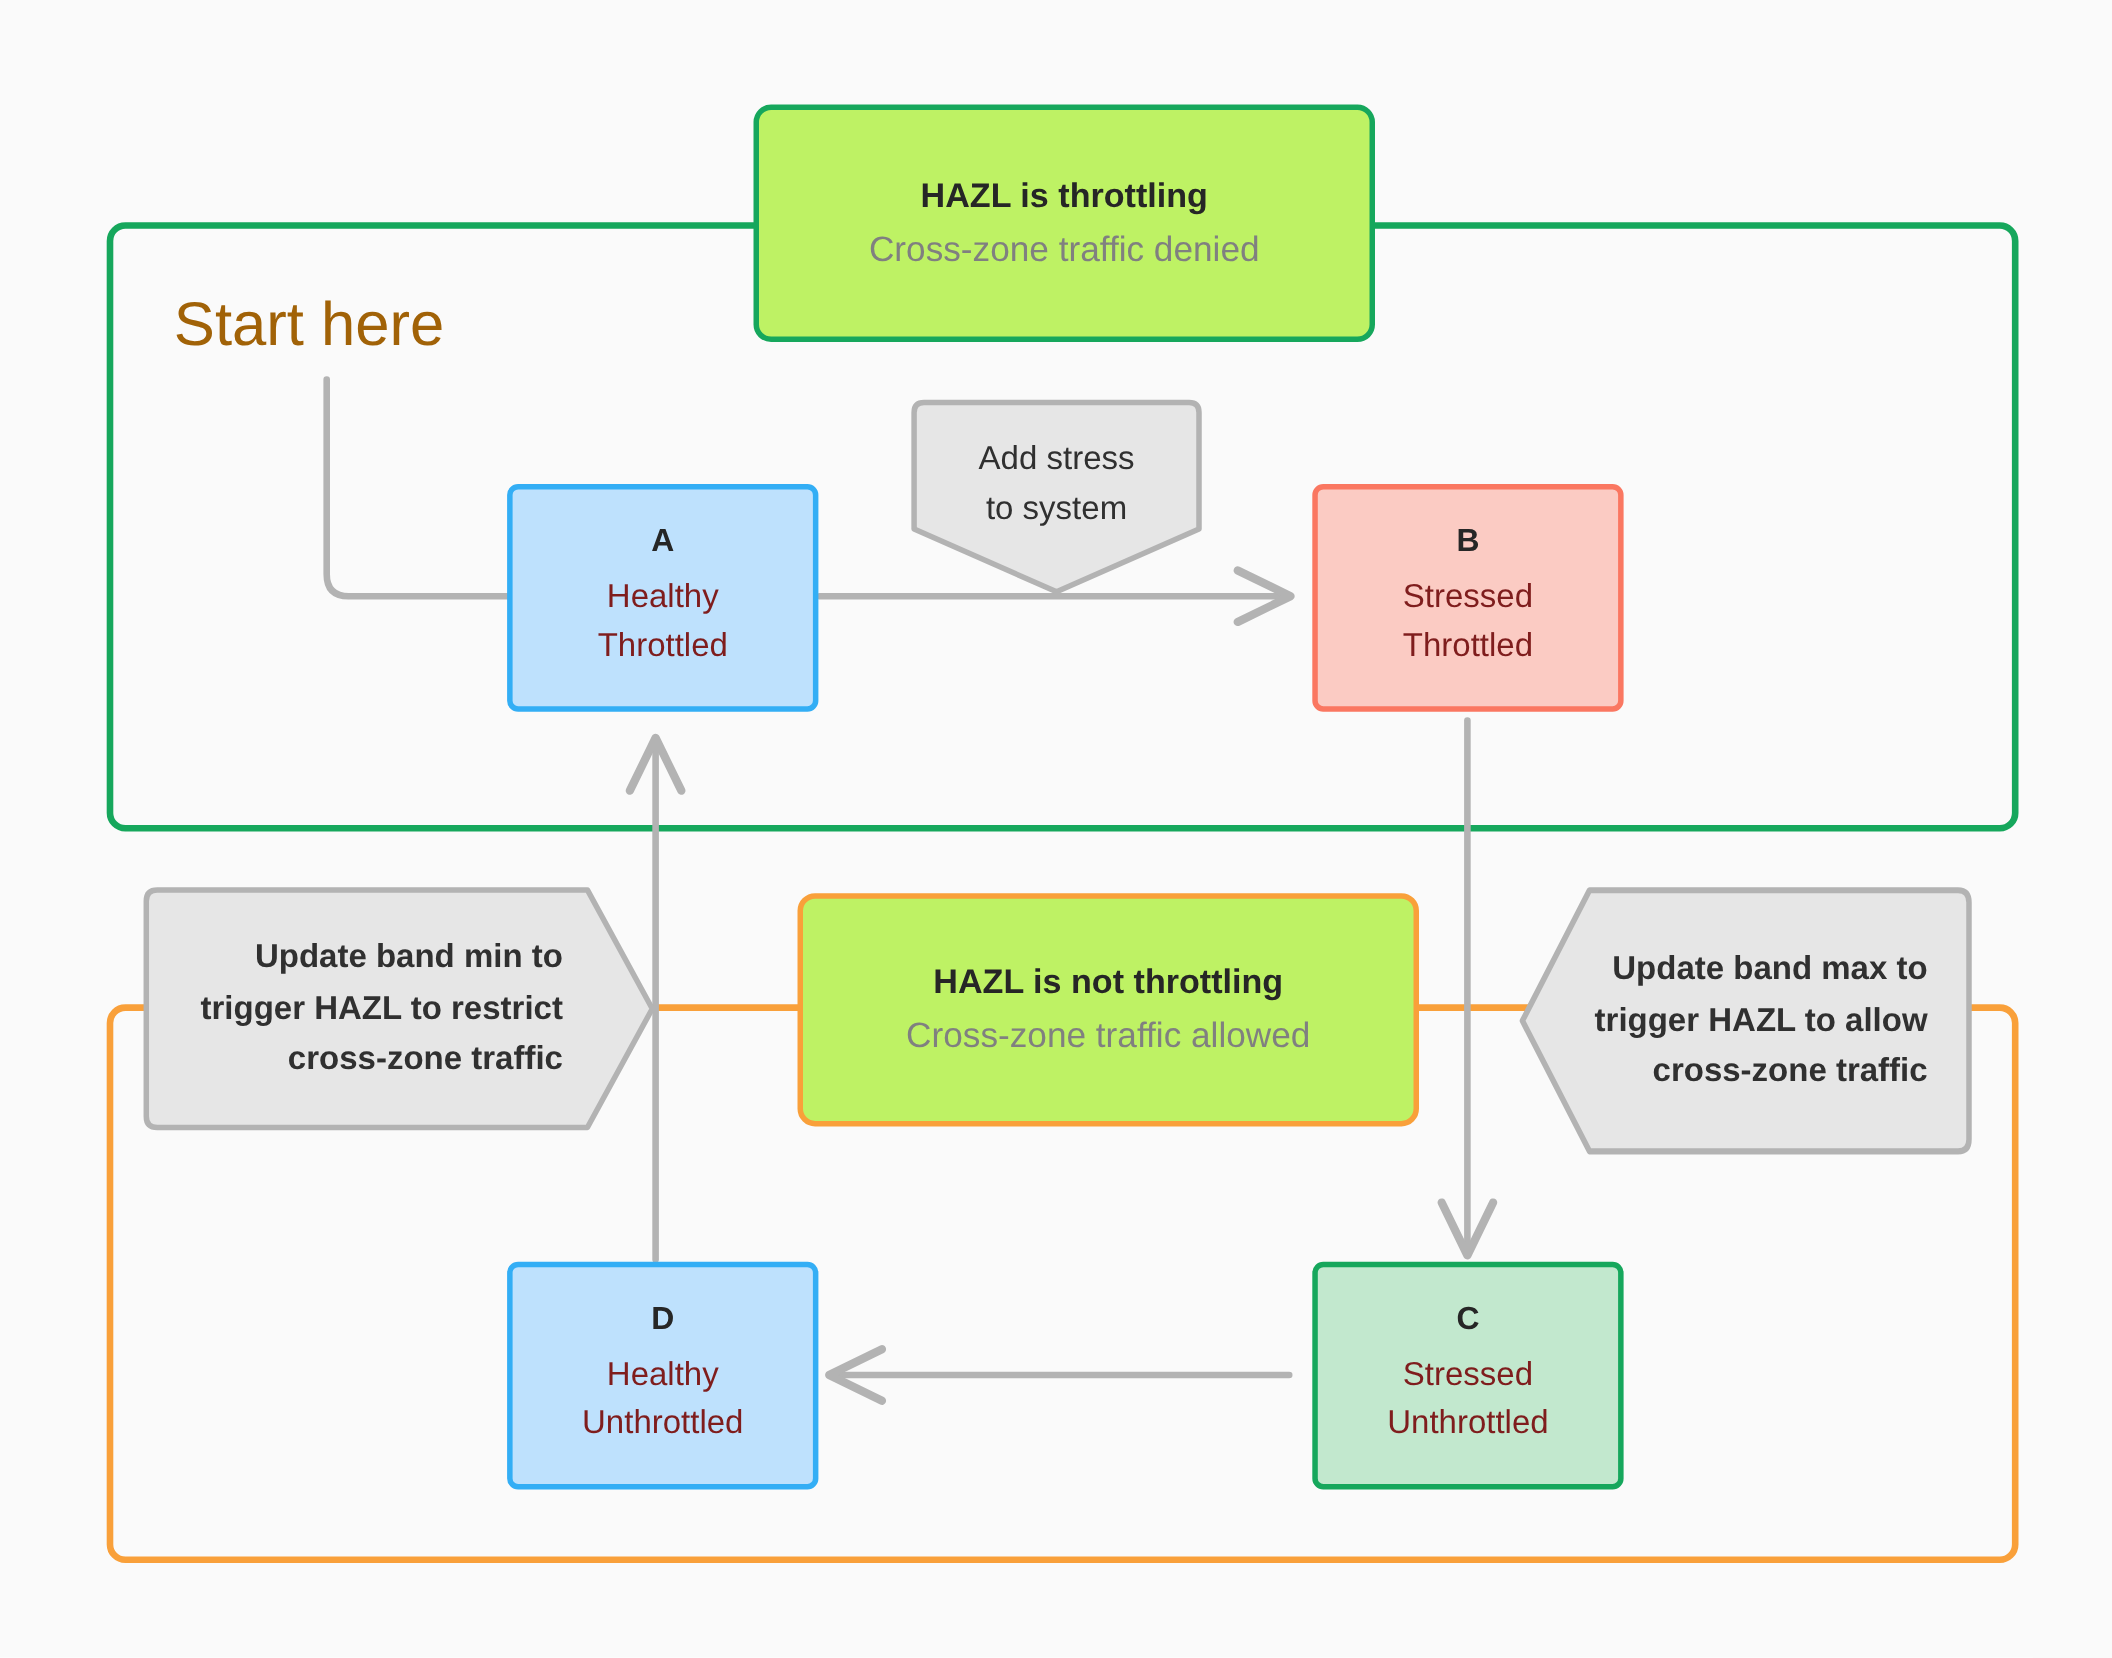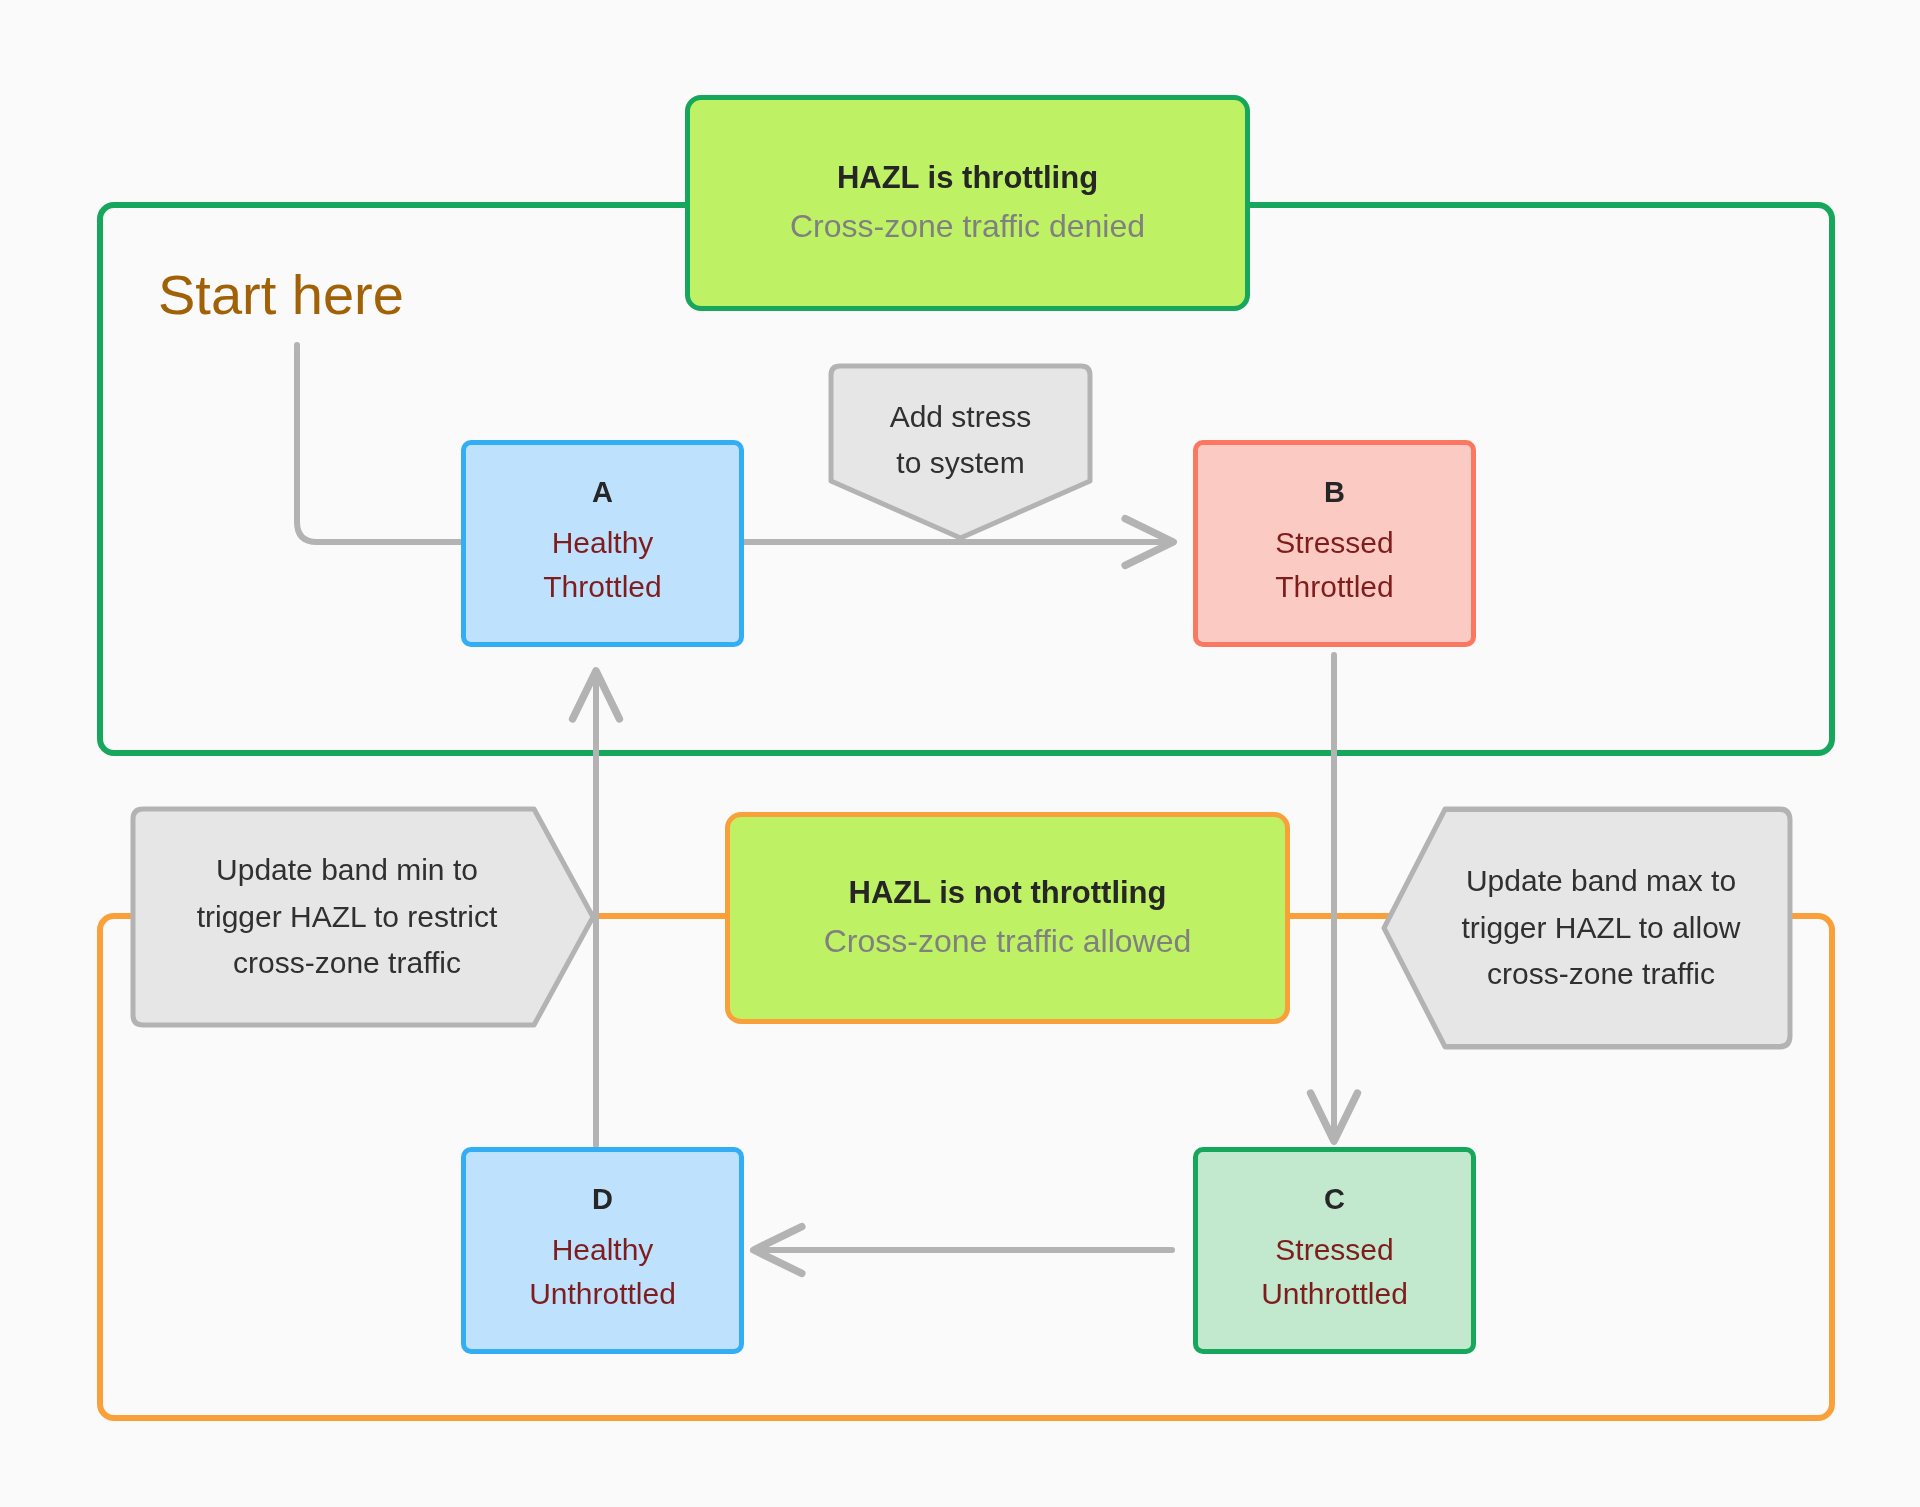--- a/index.html
+++ b/index.html
@@ -91,21 +91,21 @@
   }
   .callout .co-text {
     position: relative;
     text-align: center;
     font-size: 30px;
     color: #303030;
     line-height: 1.55;
     white-space: pre-line;
     z-index: 1;
   }
-  .callout.co-left .co-text { text-align: center; }
+  .callout.co-left .co-text { text-align: right; font-weight: bold; }
   
   #start-here {
     position: absolute;
     font-size: 56px;
     color: #a16207;
     white-space: nowrap;
     z-index: 6;
   }
 </style>
 </head>

